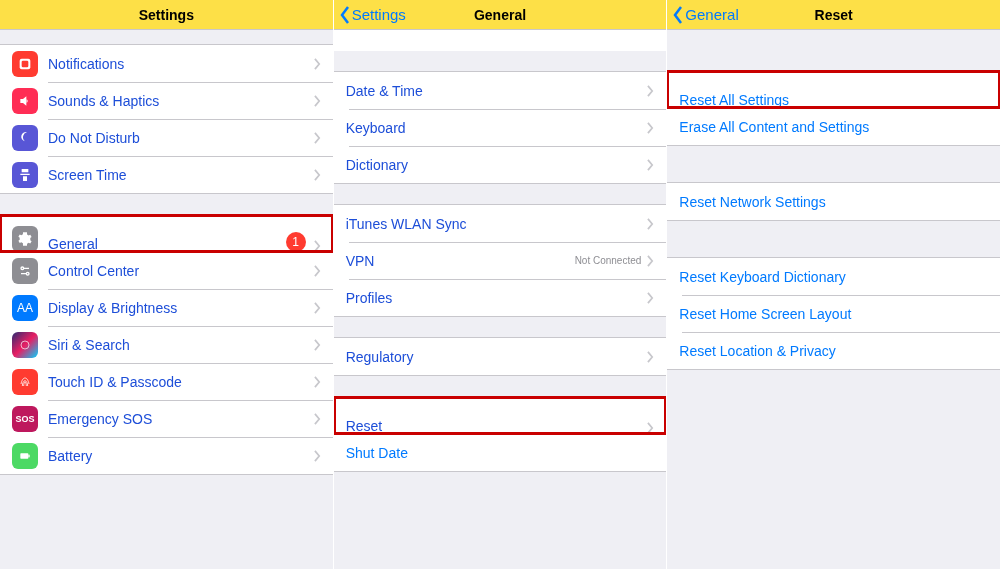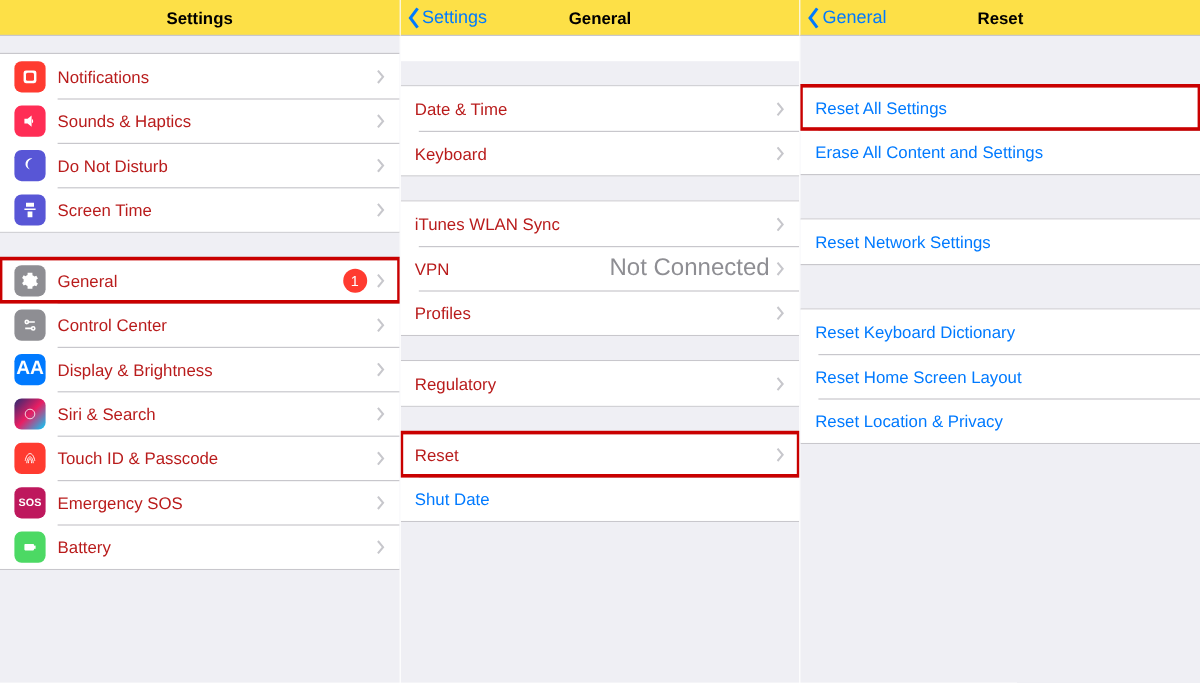--- a/index.html
+++ b/index.html
@@ -94,24 +94,24 @@
       justify-content: center;
       flex-shrink: 0;
       color: #fff;
       font-size: 14px;
       font-weight: 600;
     }
     .icon svg { width: 16px; height: 16px; }
     .label {
       flex: 1;
       font-size: 14px;
-      color: #b91c1c;
+      color: #1d4ed8;
     }
     .detail {
-      font-size: 20px;
+      font-size: 10px;
       color: #8e8e93;
       margin-right: 6px;
     }
     .chev {
       width: 7px;
       height: 12px;
     }
     .chev path { stroke: #c7c7cc; stroke-width: 2; fill: none; }
     .badge {
       background: #ff3b30;
@@ -123,20 +123,21 @@
       display: flex;
       align-items: center;
       justify-content: center;
       margin-right: 8px;
       padding: 0 6px;
     }
     .highlight {
       outline: 3px solid #c90000;
       outline-offset: -2px;
       z-index: 5;
+      align-items: flex-end;
     }
     .action-label {
       flex: 1;
       font-size: 14px;
       color: #007aff;
     }
     
     .ic-notif{background:#ff3b30}.ic-sound{background:#ff2d55}.ic-dnd{background:#5856d6}
     .ic-screentime{background:#5856d6}.ic-general{background:#8e8e93}.ic-control{background:#8e8e93}
     .ic-display{background:#007aff}.ic-wallpaper{background:#54c7fc}.ic-siri{background:#000}
@@ -232,21 +233,21 @@
               <circle cx="16" cy="16" r="2"></circle>
             </svg>
           </span>
         <span class="label">Control Center</span>
         <svg class="chev" viewBox="0 0 8 14">
             <path d="M1 1l5 6-5 6"></path>
           </svg>
       </div>
       <div class="row">
         <span class="icon ic-display">
-            <span style="font-size:16px;font-weight:700">AA</span>
+            <span style="font-size:12px;font-weight:400">AA</span>
           </span>
         <span class="label">Display &amp; Brightness</span>
         <svg class="chev" viewBox="0 0 8 14">
             <path d="M1 1l5 6-5 6"></path>
           </svg>
       </div>
       <div class="row">
         <span class="icon ic-siri" style="background:linear-gradient(135deg,#2a2a72,#e91e63,#00d2ff)">
             <svg viewBox="0 0 24 24">
               <circle cx="12" cy="12" r="6" fill="none" stroke="#fff" stroke-width="1"></circle>
@@ -313,20 +314,26 @@
         <svg class="chev" viewBox="0 0 8 14">
             <path d="M1 1l5 6-5 6"></path>
           </svg>
       </div>
       <div class="row row-no-icon">
         <span class="label">Keyboard</span>
         <svg class="chev" viewBox="0 0 8 14">
             <path d="M1 1l5 6-5 6"></path>
           </svg>
       </div>
+      <div class="row row-no-icon">
+        <span class="label">Dictionary</span>
+        <svg class="chev" viewBox="0 0 8 14">
+            <path d="M1 1l5 6-5 6"></path>
+          </svg>
+      </div>
     </div>
     <div class="spacer-lg"></div>
     <div class="group">
       <div class="row row-no-icon">
         <span class="label">iTunes WLAN Sync</span>
         <svg class="chev" viewBox="0 0 8 14">
             <path d="M1 1l5 6-5 6"></path>
           </svg>
       </div>
       <div class="row row-no-icon">

